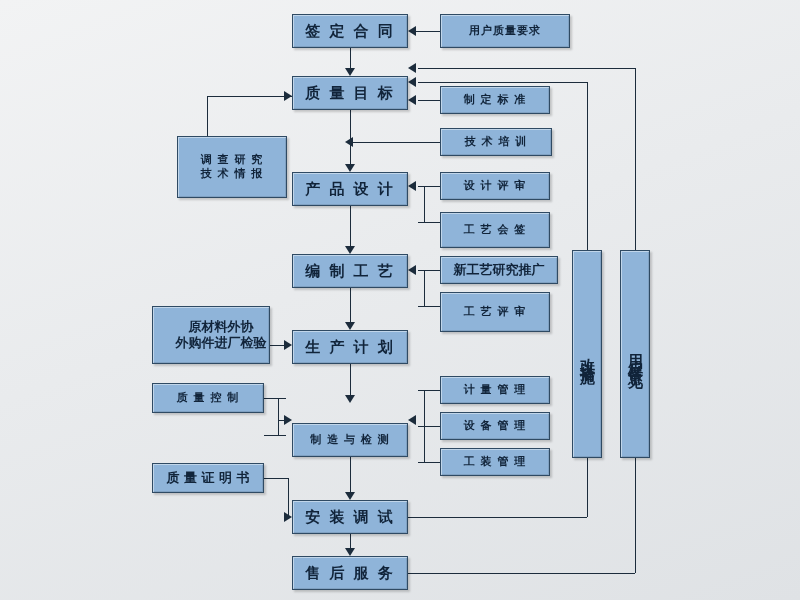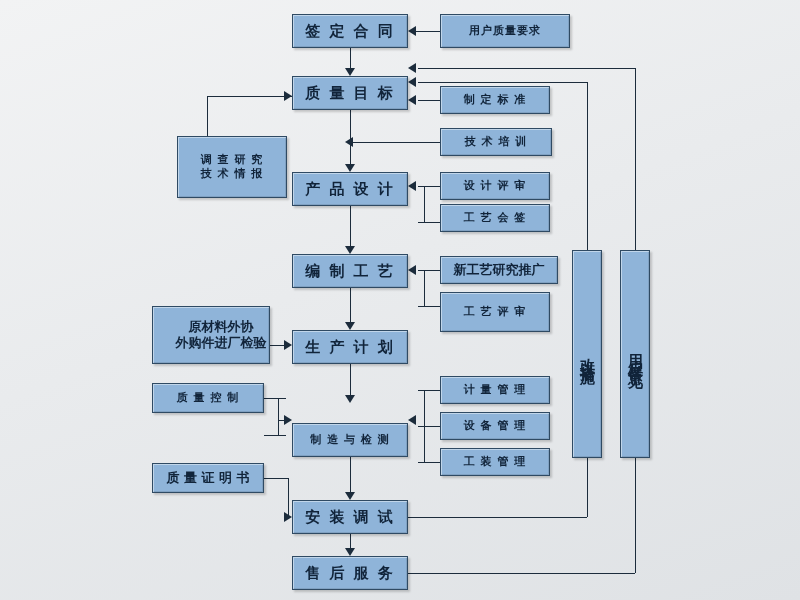--- a/index.html
+++ b/index.html
@@ -175,21 +175,21 @@
 
   <div class="box small" style="left:440px; top:128px; width:112px; height:28px;text-align:center;">技 术 培 训</div>
 
   <div class="box small" style="left:152px; top:136px; width:110px; height:62px;margin-left:25px;">调 查 研 究
 技 术 情 报</div>
 
   <div class="box" style="left:292px; top:172px; width:116px; height:34px;">产 品 设 计</div>
 
   <div class="box small" style="left:440px; top:172px; width:110px; height:28px;">设 计 评 审</div>
 
-  <div class="box small" style="left:440px; top:204px; width:110px; height:28px;">工 艺 会 签</div>
+  <div class="box small" style="left:440px; top:212px; width:110px; height:36px;">工 艺 会 签</div>
 
   <div class="box" style="left:292px; top:254px; width:116px; height:34px;">编 制 工 艺</div>
 
   <div class="box tiny" style="left:440px; top:256px; width:118px; height:28px;">新工艺研究推广</div>
 
   <div class="box small" style="left:440px; top:292px; width:110px; height:40px;">工 艺 评 审</div>
 
   <div class="box" style="left:292px; top:330px; width:116px; height:34px;">生 产 计 划</div>
 
   <div class="box tiny" style="left:152px; top:306px; width:118px; height:58px;padding-left:20px;">原材料外协

